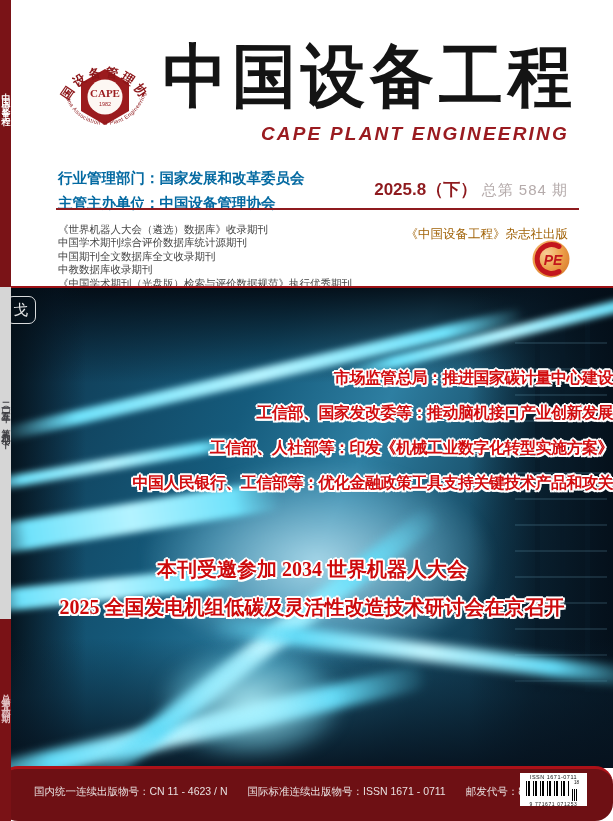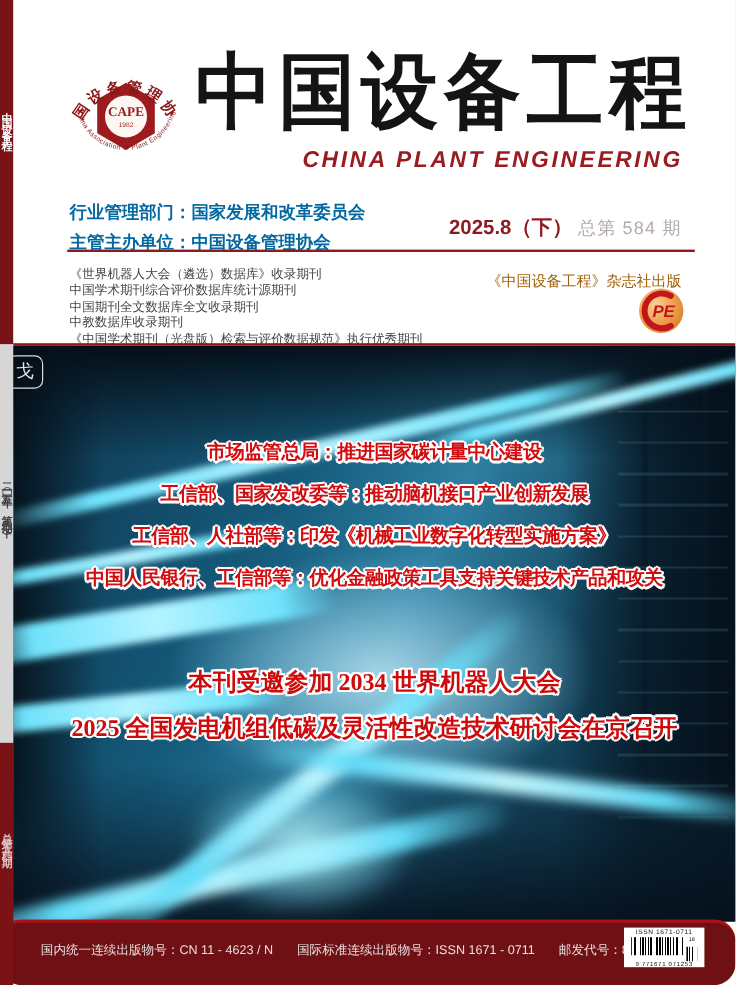--- a/index.html
+++ b/index.html
@@ -55,21 +55,21 @@
   .trail { border-radius:12px; filter:blur(5px);
     background:linear-gradient(90deg, rgba(90,220,245,.05), #63dcf8 20%, #c2f6ff 50%, #63dcf8 80%, rgba(90,220,245,.05)); }
   .t1 { left:-60px; top:430px; width:480px; height:24px; transform:rotate(-13deg); }
   .t2 { left:30px;  top:350px; width:440px; height:22px; transform:rotate(-38deg); }
   .t3 { left:200px; top:355px; width:430px; height:18px; transform:rotate(7deg); }
   .xglow { left:150px; top:360px; width:180px; height:110px; filter:blur(8px);
     background:radial-gradient(ellipse at center, rgba(180,245,255,.9), rgba(120,220,245,.4) 55%, transparent 75%); }
   .wmark { left:-5px; top:8px; width:30px; height:28px; border:1.5px solid rgba(255,255,255,.85); border-radius:7px;
     color:rgba(255,255,255,.9); font-size:15px; line-height:26px; text-align:center; }
 
-  .headlines-top { left:0; right:0; top:72px; text-align:center; }
+  .headlines-top { left:0; right:0; top:72px; text-align:right; }
   .headlines-top div { position:static; font-size:16px; font-weight:bold; letter-spacing:-0.5px; line-height:35px; color:#d20d10; white-space:nowrap;
     text-shadow:-2px 0 0 #fff, 2px 0 0 #fff, 0 -2px 0 #fff, 0 2px 0 #fff, -1.5px -1.5px 0 #fff, 1.5px -1.5px 0 #fff, -1.5px 1.5px 0 #fff, 1.5px 1.5px 0 #fff; }
   .headlines-mid { left:0; right:0; top:262px; text-align:center; }
   .headlines-mid div { position:static; font-family:"Liberation Serif", serif; font-size:20px; font-weight:bold; line-height:38px; color:#cd0a0c; white-space:nowrap;
     text-shadow:-2px 0 0 #fff, 2px 0 0 #fff, 0 -2px 0 #fff, 0 2px 0 #fff, -1.5px -1.5px 0 #fff, 1.5px -1.5px 0 #fff, -1.5px 1.5px 0 #fff, 1.5px 1.5px 0 #fff; }
 
   
   .footer { position:absolute; left:0; top:766px; width:613px; height:55px; background:#6e1014; border-top:3px solid #ad1118; z-index:20;border-radius:18px; }
   .footer-row { position:absolute; left:34px; top:16px; display:flex; gap:20px; font-size:10.5px; color:#e7dfdf; white-space:nowrap; }
   .barcode-box { position:absolute; right:26px; top:4px; width:67px; height:33px; background:#fff; padding:1px 3px; text-align:center; }
@@ -112,21 +112,21 @@
       <text x="55" y="64" text-anchor="middle" font-family="Liberation Sans, sans-serif" font-size="5.5" fill="#9b1b1e">1982</text>
       <text font-family="Liberation Serif, serif" font-weight="bold" font-size="12.5" fill="#8c1518" letter-spacing="3">
         <textPath href="#arcTop" startOffset="50%" text-anchor="middle">中国设备管理协会</textPath>
       </text>
       <text font-family="Liberation Sans, sans-serif" font-size="5.6" fill="#8c1518" letter-spacing=".4">
         <textPath href="#arcBot" startOffset="50%" text-anchor="middle">China Association of Plant Engineering</textPath>
       </text>
     </svg>
 
     <div class="title-cn">中国设备工程</div>
-    <div class="title-en">CHINA PLANT ENGINEERING</div>
+    <div class="title-en">CAPE PLANT ENGINEERING</div>
 
     <div class="dept">
       <div>行业管理部门：国家发展和改革委员会</div>
       <div>主管主办单位：中国设备管理协会</div>
     </div>
 
     <div class="issue-line">
       <span class="issue-date">2025.8（下）</span>
       <span class="issue-no">总第 584 期</span>
     </div>

